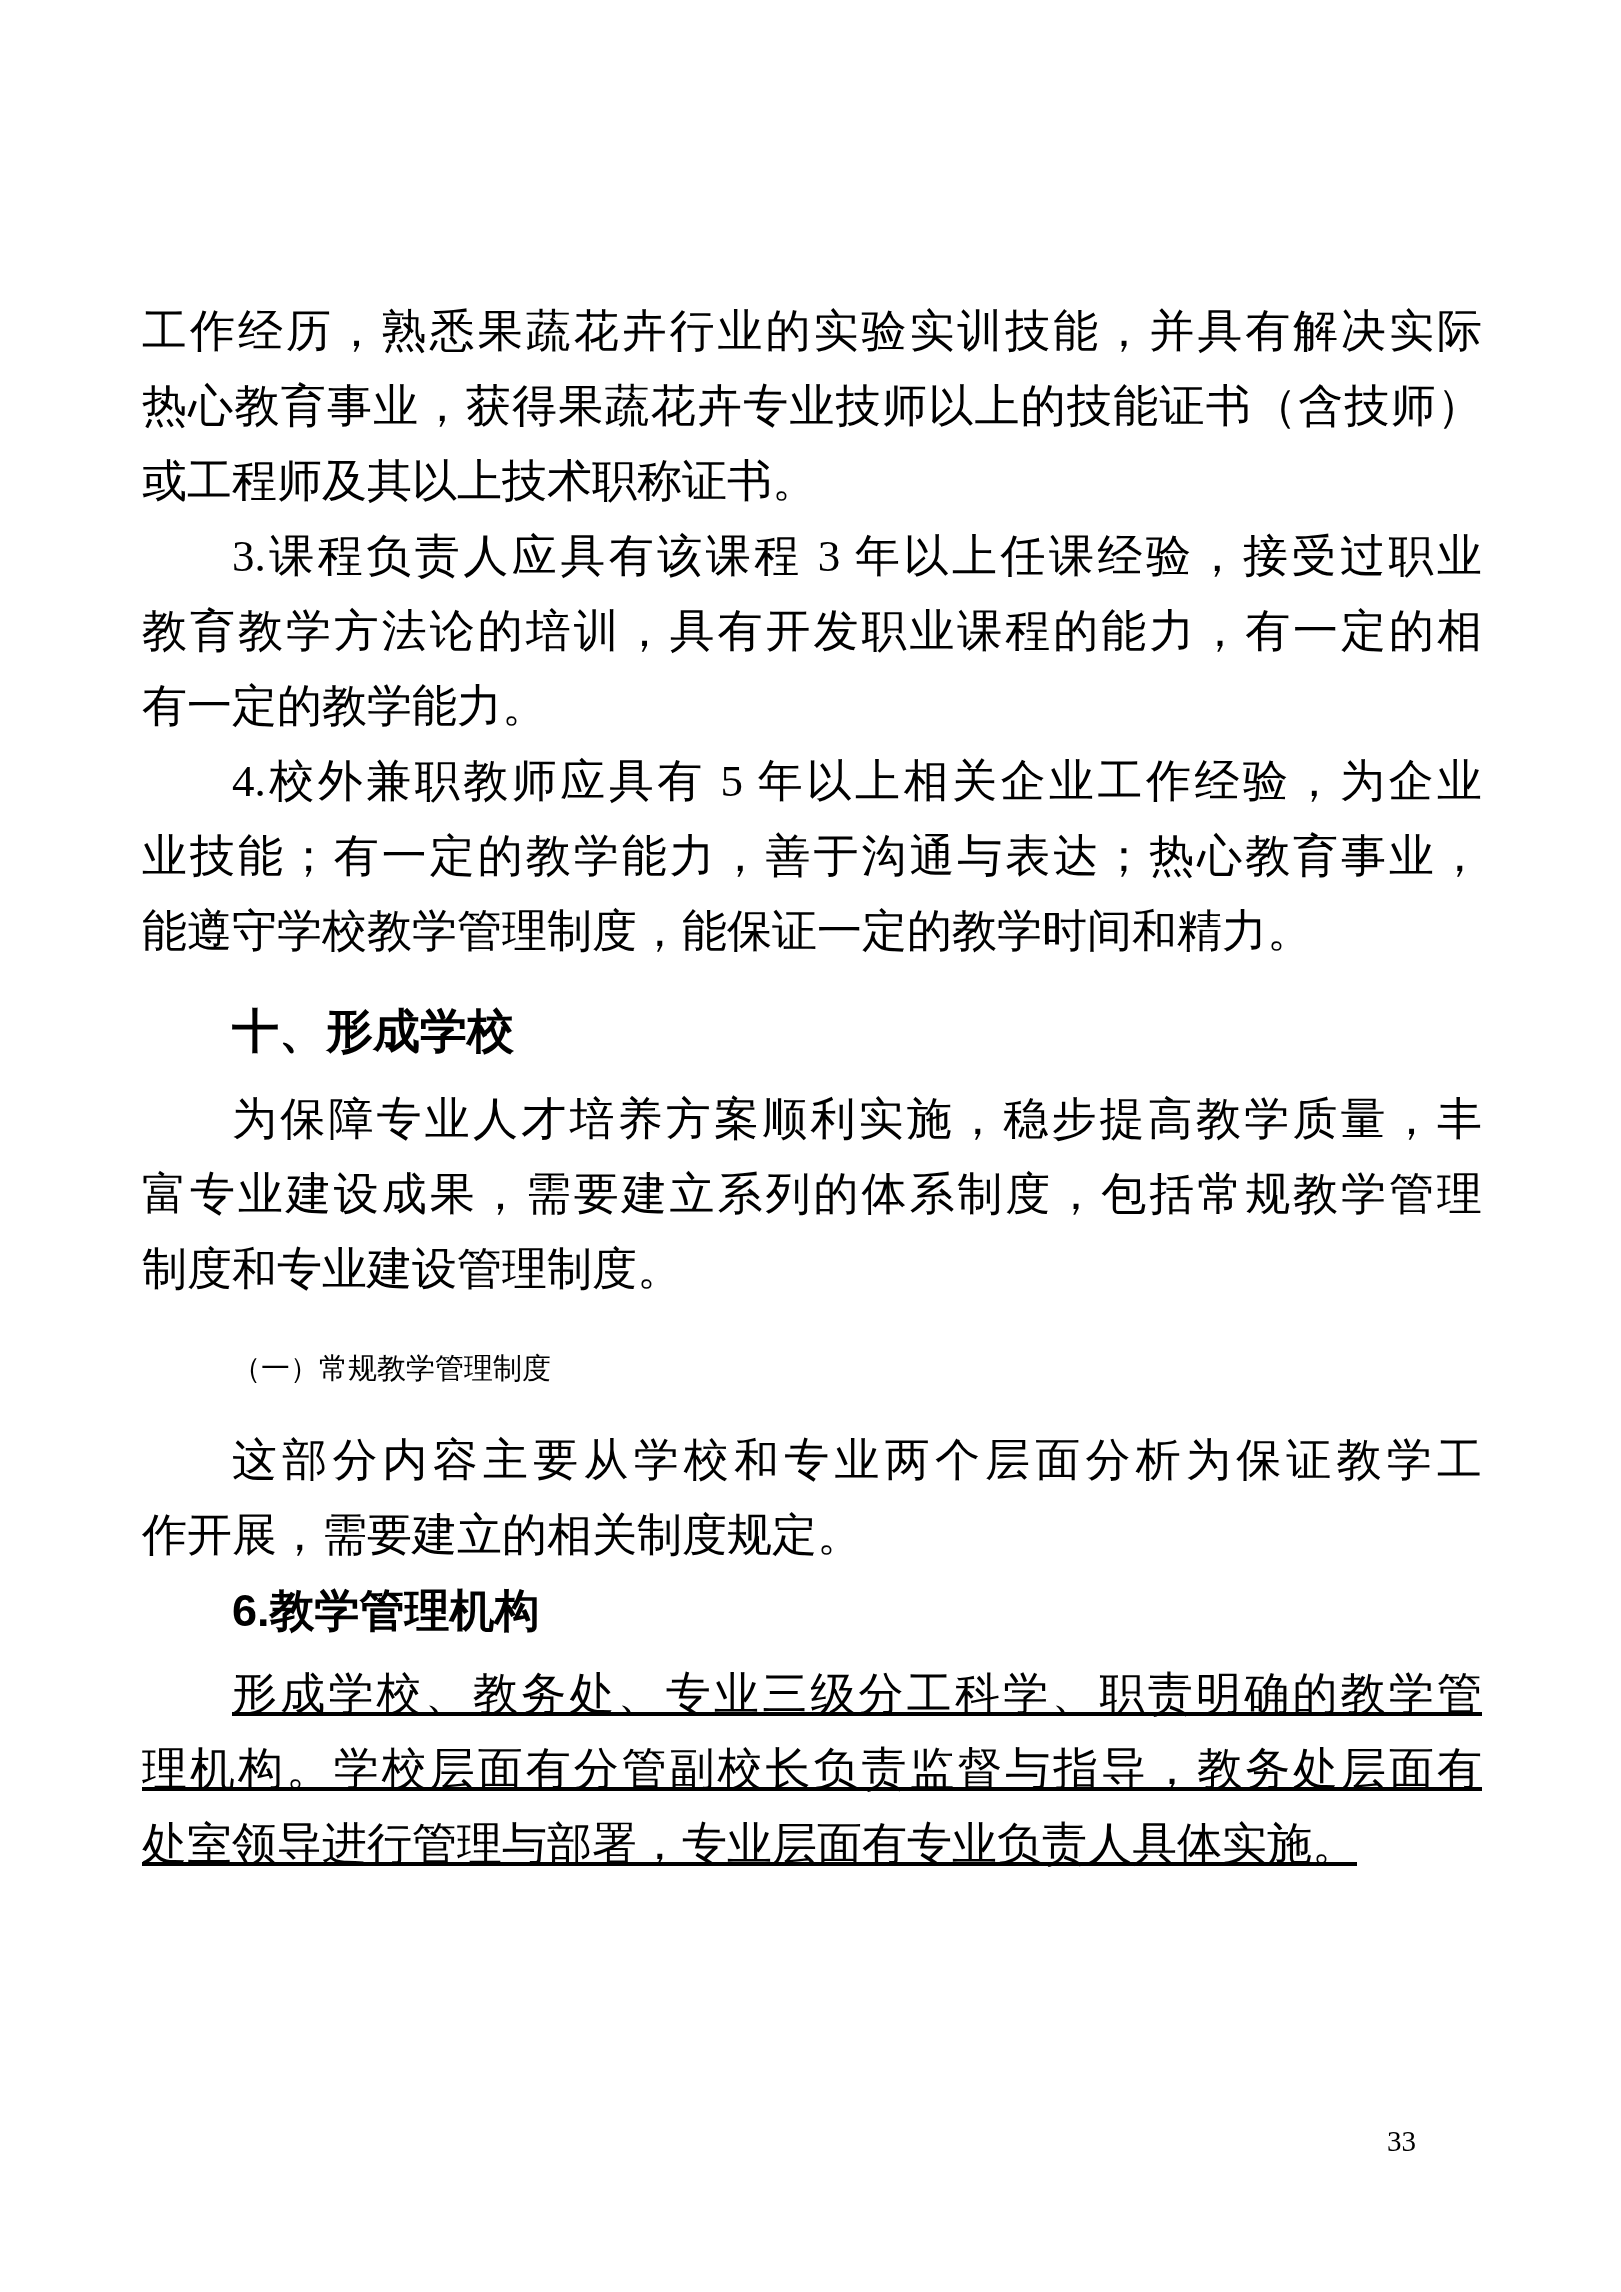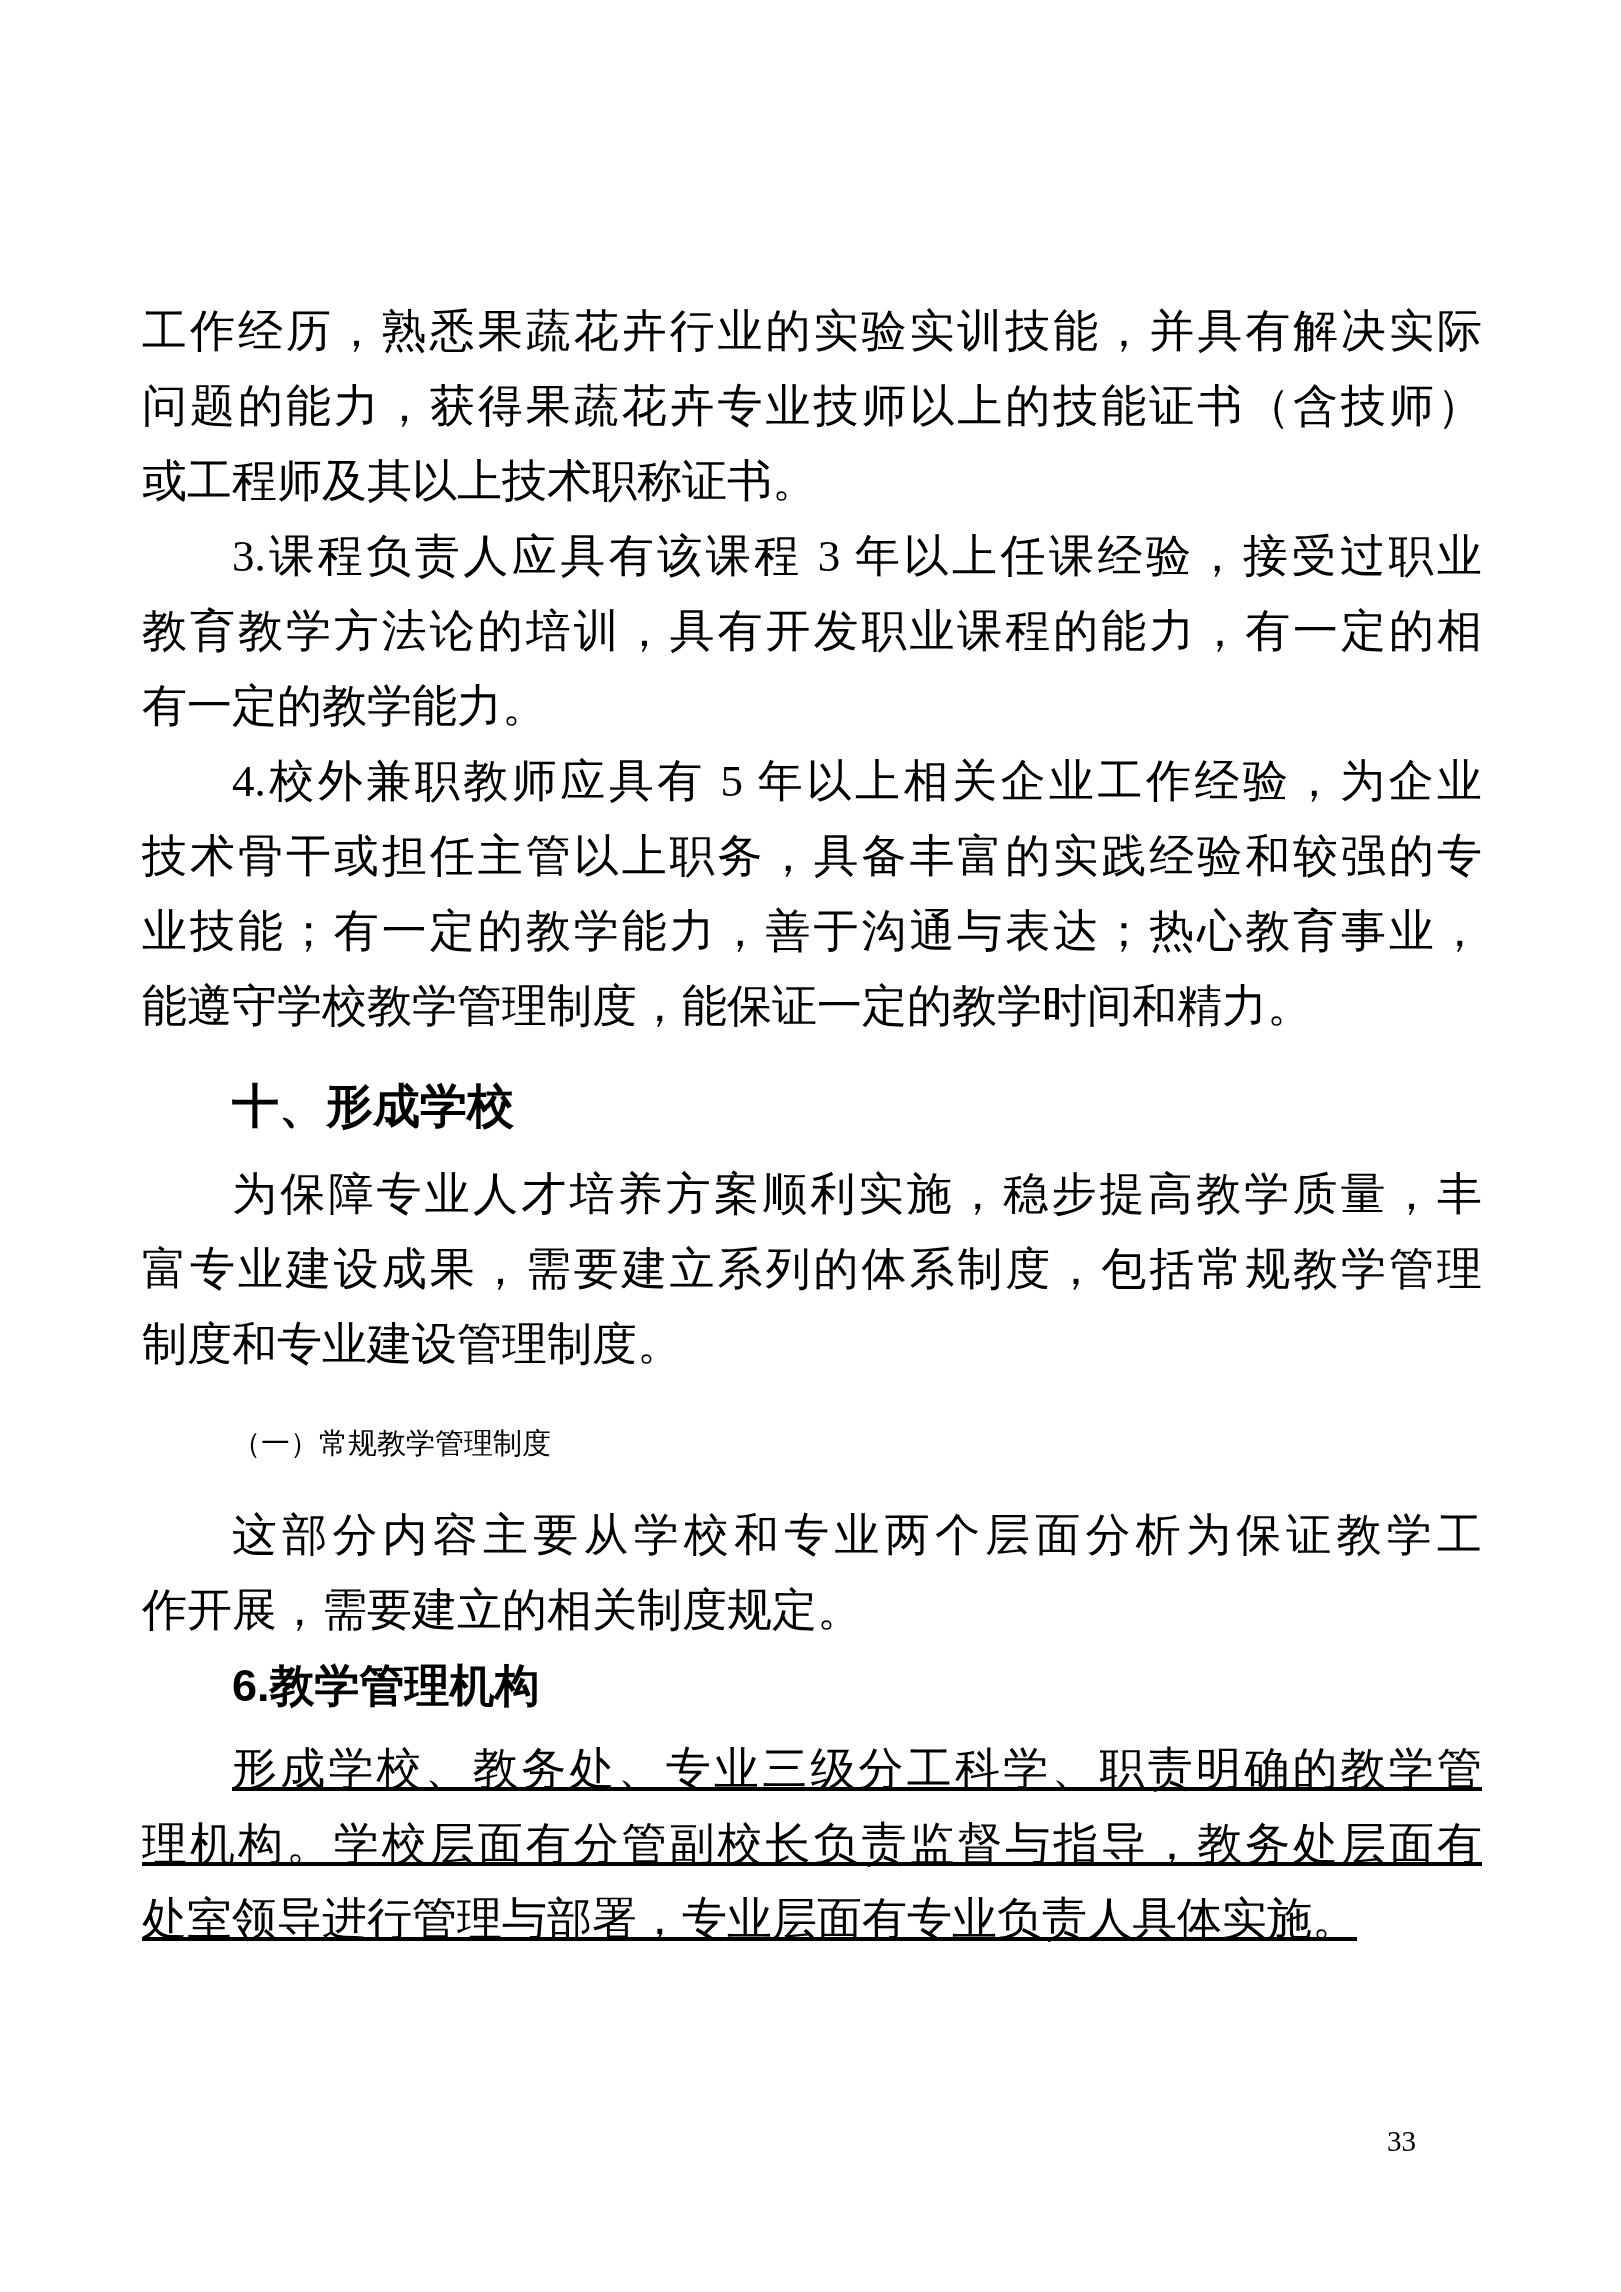--- a/index.html
+++ b/index.html
@@ -76,31 +76,30 @@
     text-align: right;
   }
 </style>
 </head>
 <body>
 
 <div class="page">
   <div class="content" id="content">
       <div class="para">
         <div class="line">工作经历，熟悉果蔬花卉行业的实验实训技能，并具有解决实际</div>
-        <div class="line">问题的能力，获得果蔬花卉专业技师以上的技能证书（含技师）</div>
+        <div class="line">热心教育事业，获得果蔬花卉专业技师以上的技能证书（含技师）</div>
         <div class="line last">或工程师及其以上技术职称证书。</div>
       </div>
       <div class="para">
         <div class="line indent">3.课程负责人应具有该课程 3 年以上任课经验，接受过职业</div>
         <div class="line">教育教学方法论的培训，具有开发职业课程的能力，有一定的相</div>
         <div class="line last">有一定的教学能力。</div>
       </div>
       <div class="para">
         <div class="line indent">4.校外兼职教师应具有 5 年以上相关企业工作经验，为企业</div>
-        <div class="line">技术骨干或担任主管以上职务，具备丰富的实践经验和较强的专</div>
         <div class="line">业技能；有一定的教学能力，善于沟通与表达；热心教育事业，</div>
         <div class="line last">能遵守学校教学管理制度，能保证一定的教学时间和精力。</div>
       </div>
       <div class="heading-l1">十、形成学校</div>
       <div class="para">
         <div class="line indent">为保障专业人才培养方案顺利实施，稳步提高教学质量，丰</div>
         <div class="line">富专业建设成果，需要建立系列的体系制度，包括常规教学管理</div>
         <div class="line last">制度和专业建设管理制度。</div>
       </div>
       <div class="heading-l2">（一）常规教学管理制度</div>

